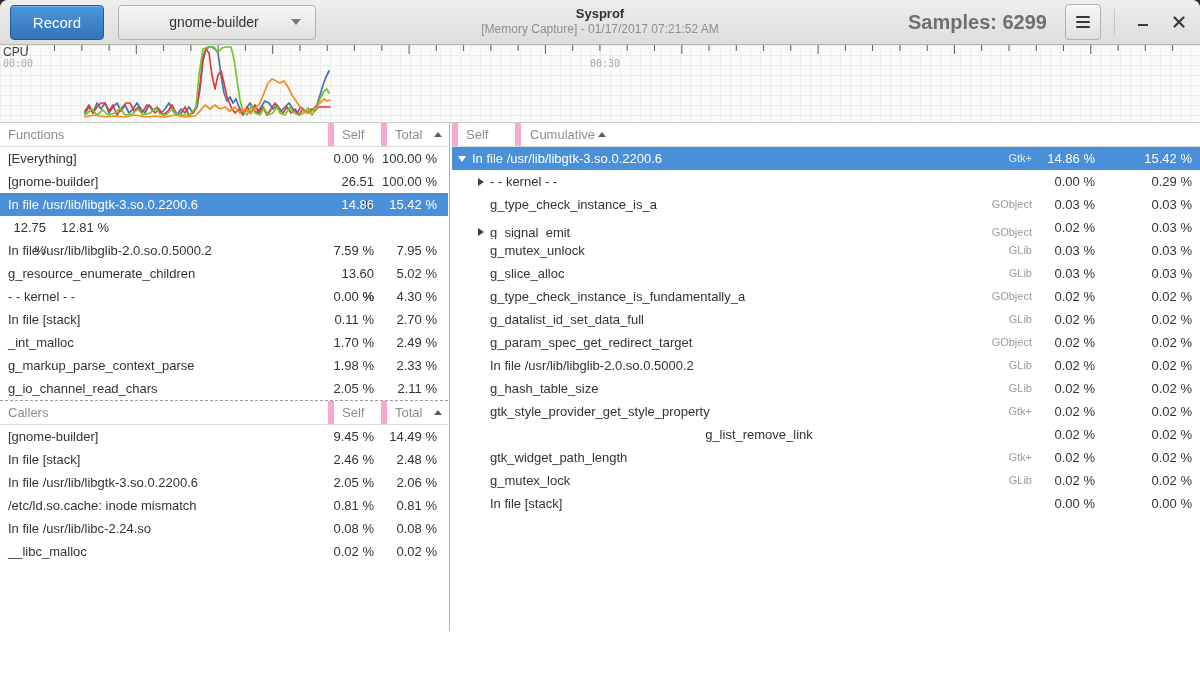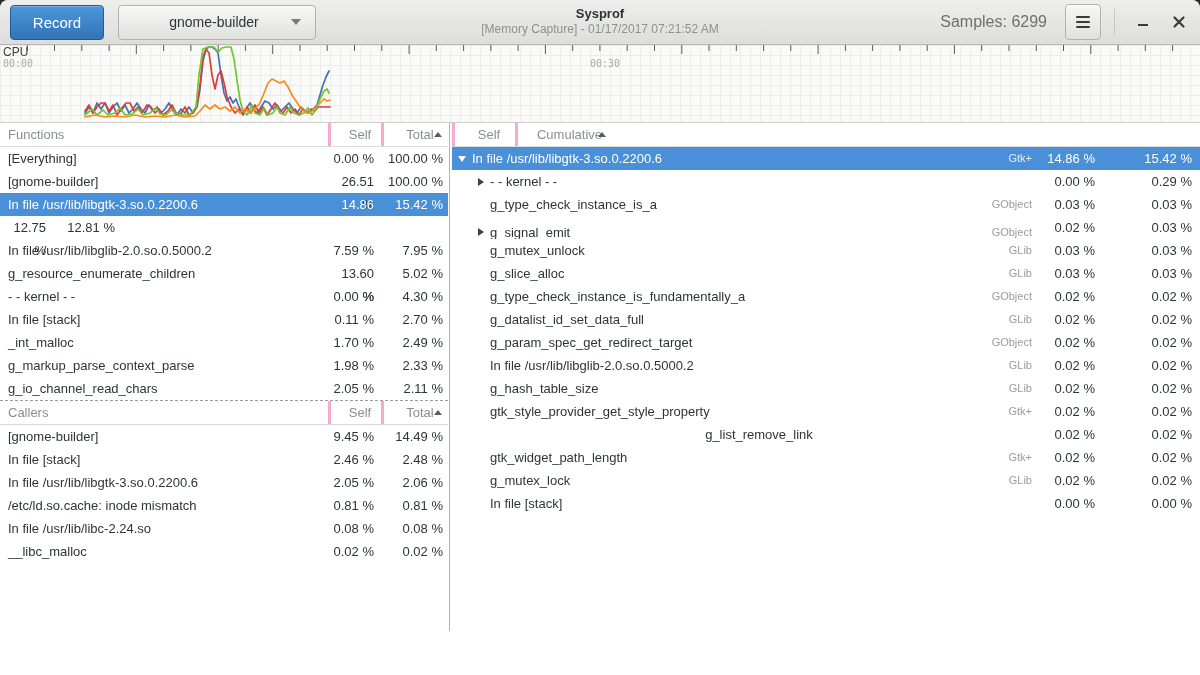--- a/index.html
+++ b/index.html
@@ -35,21 +35,21 @@
     width:0;height:0;border-left:5px solid transparent;border-right:5px solid transparent;
     border-top:6px solid #77797b;margin-right:14px;
   }
   .title-block{
     position:absolute;left:50%;top:50%;transform:translate(-50%,-50%);
     text-align:center;line-height:1.25;
   }
   .title-main{font-weight:bold;font-size:13px;color:#2e3436;}
   .title-sub{font-size:12px;color:#8f918f;}
   .header-right{position:absolute;right:0;top:0;height:44px;display:flex;align-items:center;}
-  .samples{font-size:16px;color:#6e706e;margin-right:18px;}
+  .samples{font-size:20px;color:#6e706e;margin-right:18px;font-weight:bold;}
   .btn-menu{
     width:34px;height:34px;border-radius:4px;border:1px solid #b1b1ae;
     background:linear-gradient(to bottom,#f7f7f6,#e0e0de);
     display:flex;align-items:center;justify-content:center;cursor:pointer;
     box-shadow:inset 0 1px rgba(255,255,255,.6);
   }
   .menu-glyph{width:14px;}
   .menu-glyph div{height:2px;background:#3a3a3a;margin:3px 0;border-radius:1px;}
   .hdr-sep{width:1px;height:26px;background:#c6c6c3;margin:0 13px;}
   .winbtn{
@@ -77,35 +77,35 @@
   
   .main{display:flex;height:508px;}
   .left-pane{width:448px;display:flex;flex-direction:column;}
   .v-divider{width:4px;background:#ffffff;position:relative;}
   .v-divider::after{content:'';position:absolute;left:1px;top:0;bottom:0;width:1px;background:#b3b3b1;}
   .right-pane{flex:1;display:flex;flex-direction:column;min-width:0;}
   
   .thead{display:flex;height:23px;line-height:23px;border-bottom:1px solid #dadad8;
     color:#8b8e8f;font-size:13px;background:#ffffff;flex:none;}
   .thead .h-name{flex:1;padding-left:8px;min-width:0;}
-  .h-col{border-left:3px solid #f9a8d4;position:relative;box-sizing:border-box;padding-left:8px;text-align:center;}
+  .h-col{border-left:6px solid #f9a8d4;position:relative;box-sizing:border-box;padding-left:8px;}
   .h-self{width:53px;}
   .h-total{width:67px;}
   .h-self-r{width:63px;}
   .h-cum{width:97px;padding-left:9px;}
   .sort-arrow{
     position:absolute;right:6px;top:9px;width:0;height:0;
     border-left:4px solid transparent;border-right:4px solid transparent;
     border-bottom:5px solid #5a5d5e;
   }
   .trow{display:flex;height:23px;line-height:23px;font-size:13px;flex:none;}
   .trow.selected{background:#4a90d9;color:#ffffff;}
   .c-name{flex:1;padding-left:8px;white-space:nowrap;overflow:hidden;min-width:0;display:flex;align-items:center;}
   .c-self{width:53px;text-align:right;padding-right:7px;box-sizing:border-box;}
-  .c-total{width:67px;text-align:right;padding-right:5px;box-sizing:border-box;}
+  .c-total{width:67px;text-align:right;padding-right:11px;box-sizing:border-box;}
   .c-self-r{width:63px;text-align:right;padding-right:8px;box-sizing:border-box;}
   .c-cum{width:97px;text-align:right;padding-right:8px;box-sizing:border-box;}
   .c-tag{margin-left:auto;color:#9a9c9a;font-size:11px;padding-right:8px;}
   .trow.selected .c-tag{color:rgba(255,255,255,.85);}
   .exp{width:0;height:0;flex:none;margin-right:6px;}
   .exp.collapsed{border-top:4px solid transparent;border-bottom:4px solid transparent;border-left:6px solid #3f4244;}
   .exp.expanded{border-left:4px solid transparent;border-right:4px solid transparent;border-top:6px solid #3f4244;}
   .trow.selected .exp.expanded{border-top-color:#ffffff;}
   .exp.none{width:0;margin-right:0;}
   .callers-section{border-top:1px dashed #9d9d9b;margin-top:0;}

